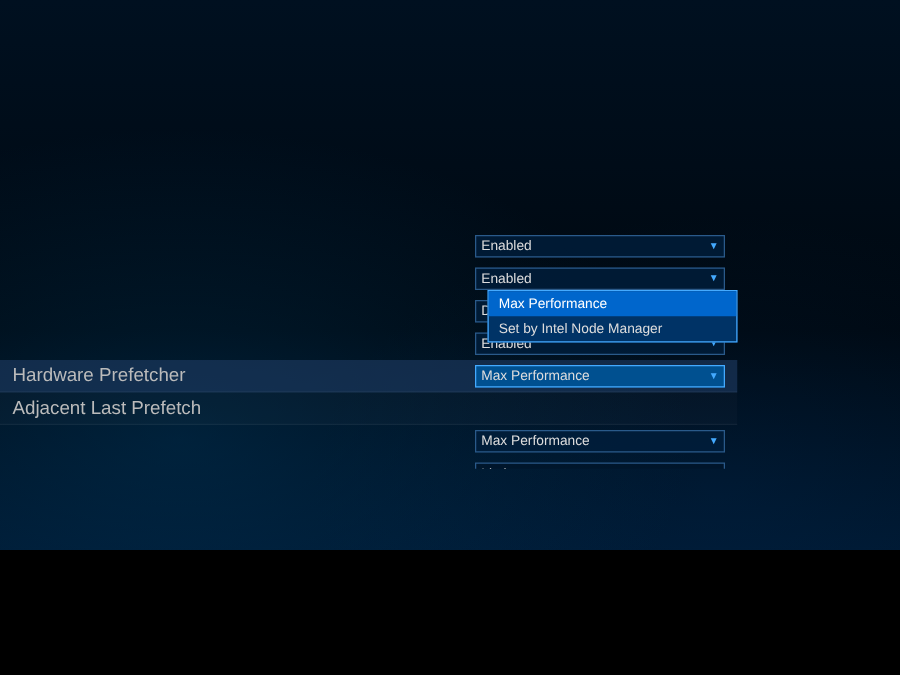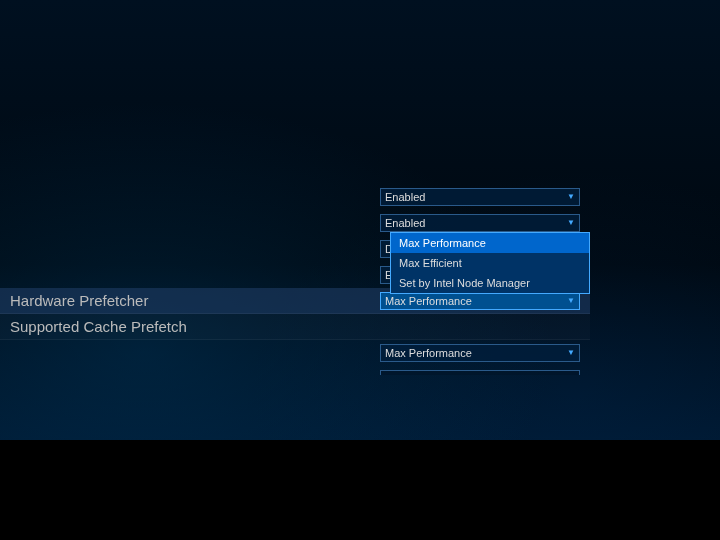--- a/index.html
+++ b/index.html
@@ -472,21 +472,21 @@
 
         <div class="setting-row active-row" style="position:relative;">
           <span class="setting-label">Hardware Prefetcher</span>
           <div class="setting-dropdown" style="background:#005090;border-color:#4af;">
             <span>Max Performance</span>
             <span class="dropdown-arrow">▼</span>
           </div>
         </div>
 
         <div class="setting-row" style="position:relative;">
-          <span class="setting-label">Supported Cache Prefetch</span>
+          <span class="setting-label">Adjacent Last Prefetch</span>
           <div style="width:200px;height:22px;"></div>
         </div>
 
         <div class="setting-row boot-row">
           <span class="setting-label">Boot performance mode</span>
           <div class="setting-dropdown">
             <span>Max Performance</span>
             <span class="dropdown-arrow">▼</span>
           </div>
         </div>
@@ -584,21 +584,20 @@
         <div class="hw-row">
           <span class="hw-value-big">3.344 V</span>
         </div>
       </div>
     </div>
 
   </div>
 
   <div class="dropdown-popup">
     <div class="dropdown-option selected">Max Performance</div>
-    <div class="dropdown-option">Max Efficient</div>
     <div class="dropdown-option">Set by Intel Node Manager</div>
   </div>
 
   <div class="bottom-bar">
     <span class="bottom-link">Last Modified</span>
     <span style="color:#444;">|</span>
     <span class="bottom-link">EzMode(F7)⊣</span>
     <span style="color:#444;">|</span>
     <span class="bottom-link">Search on FAQ</span>
   </div>

